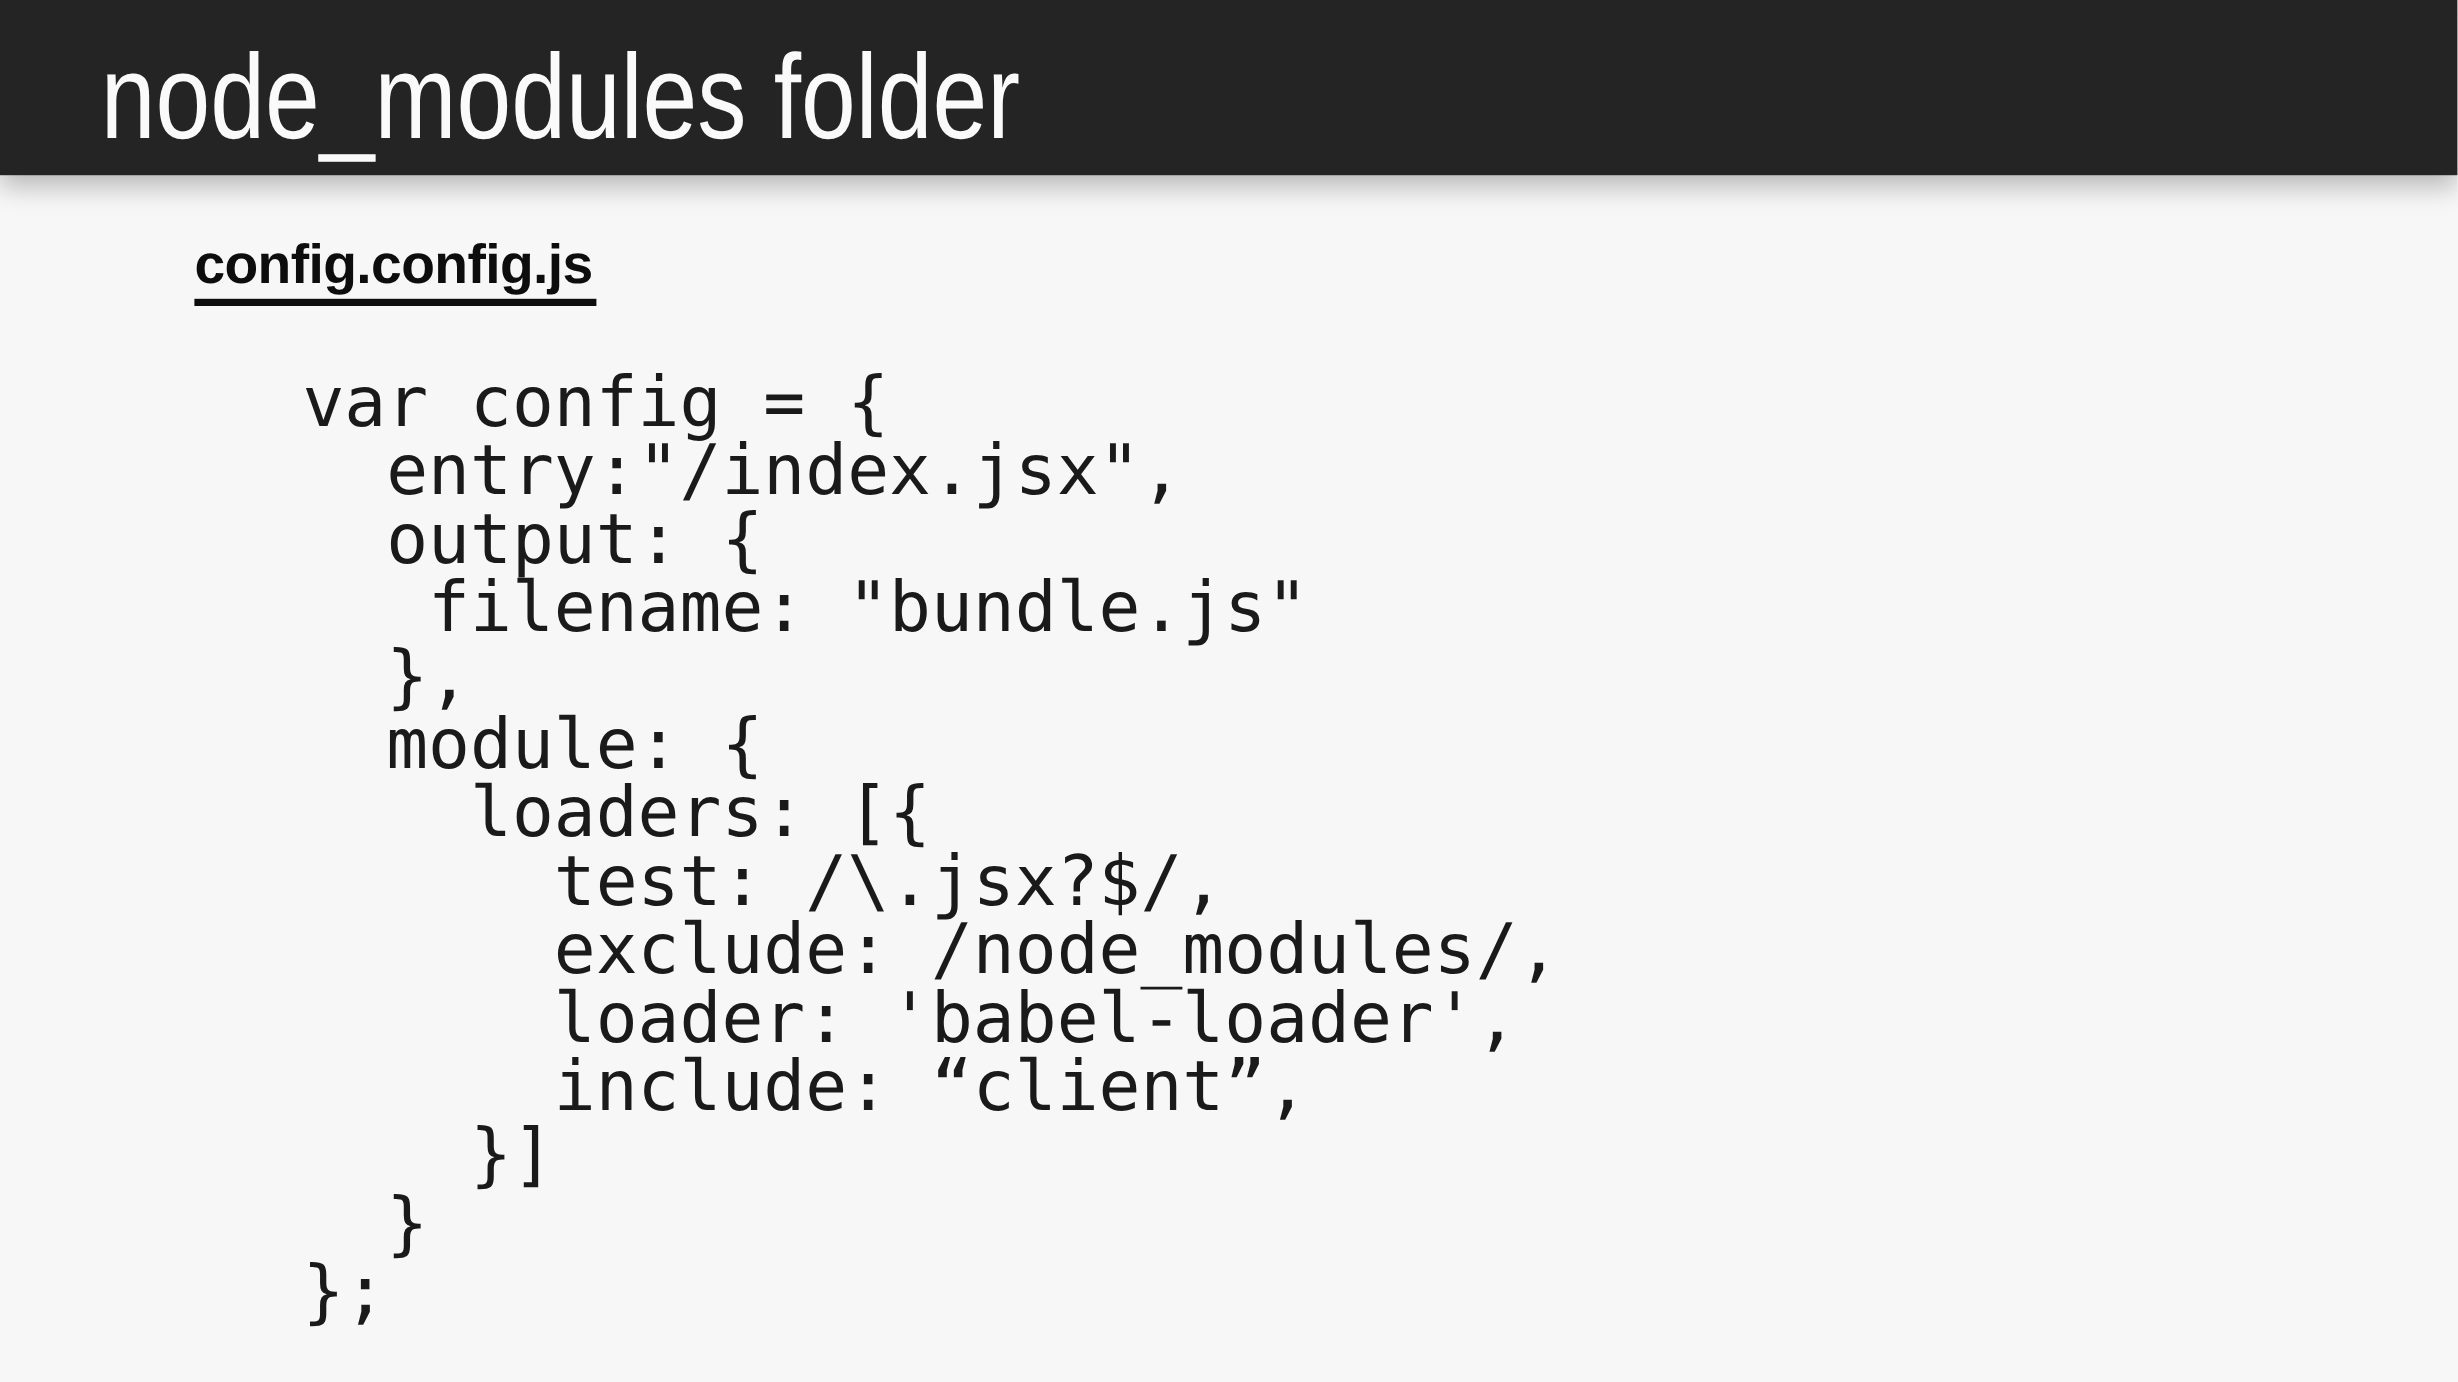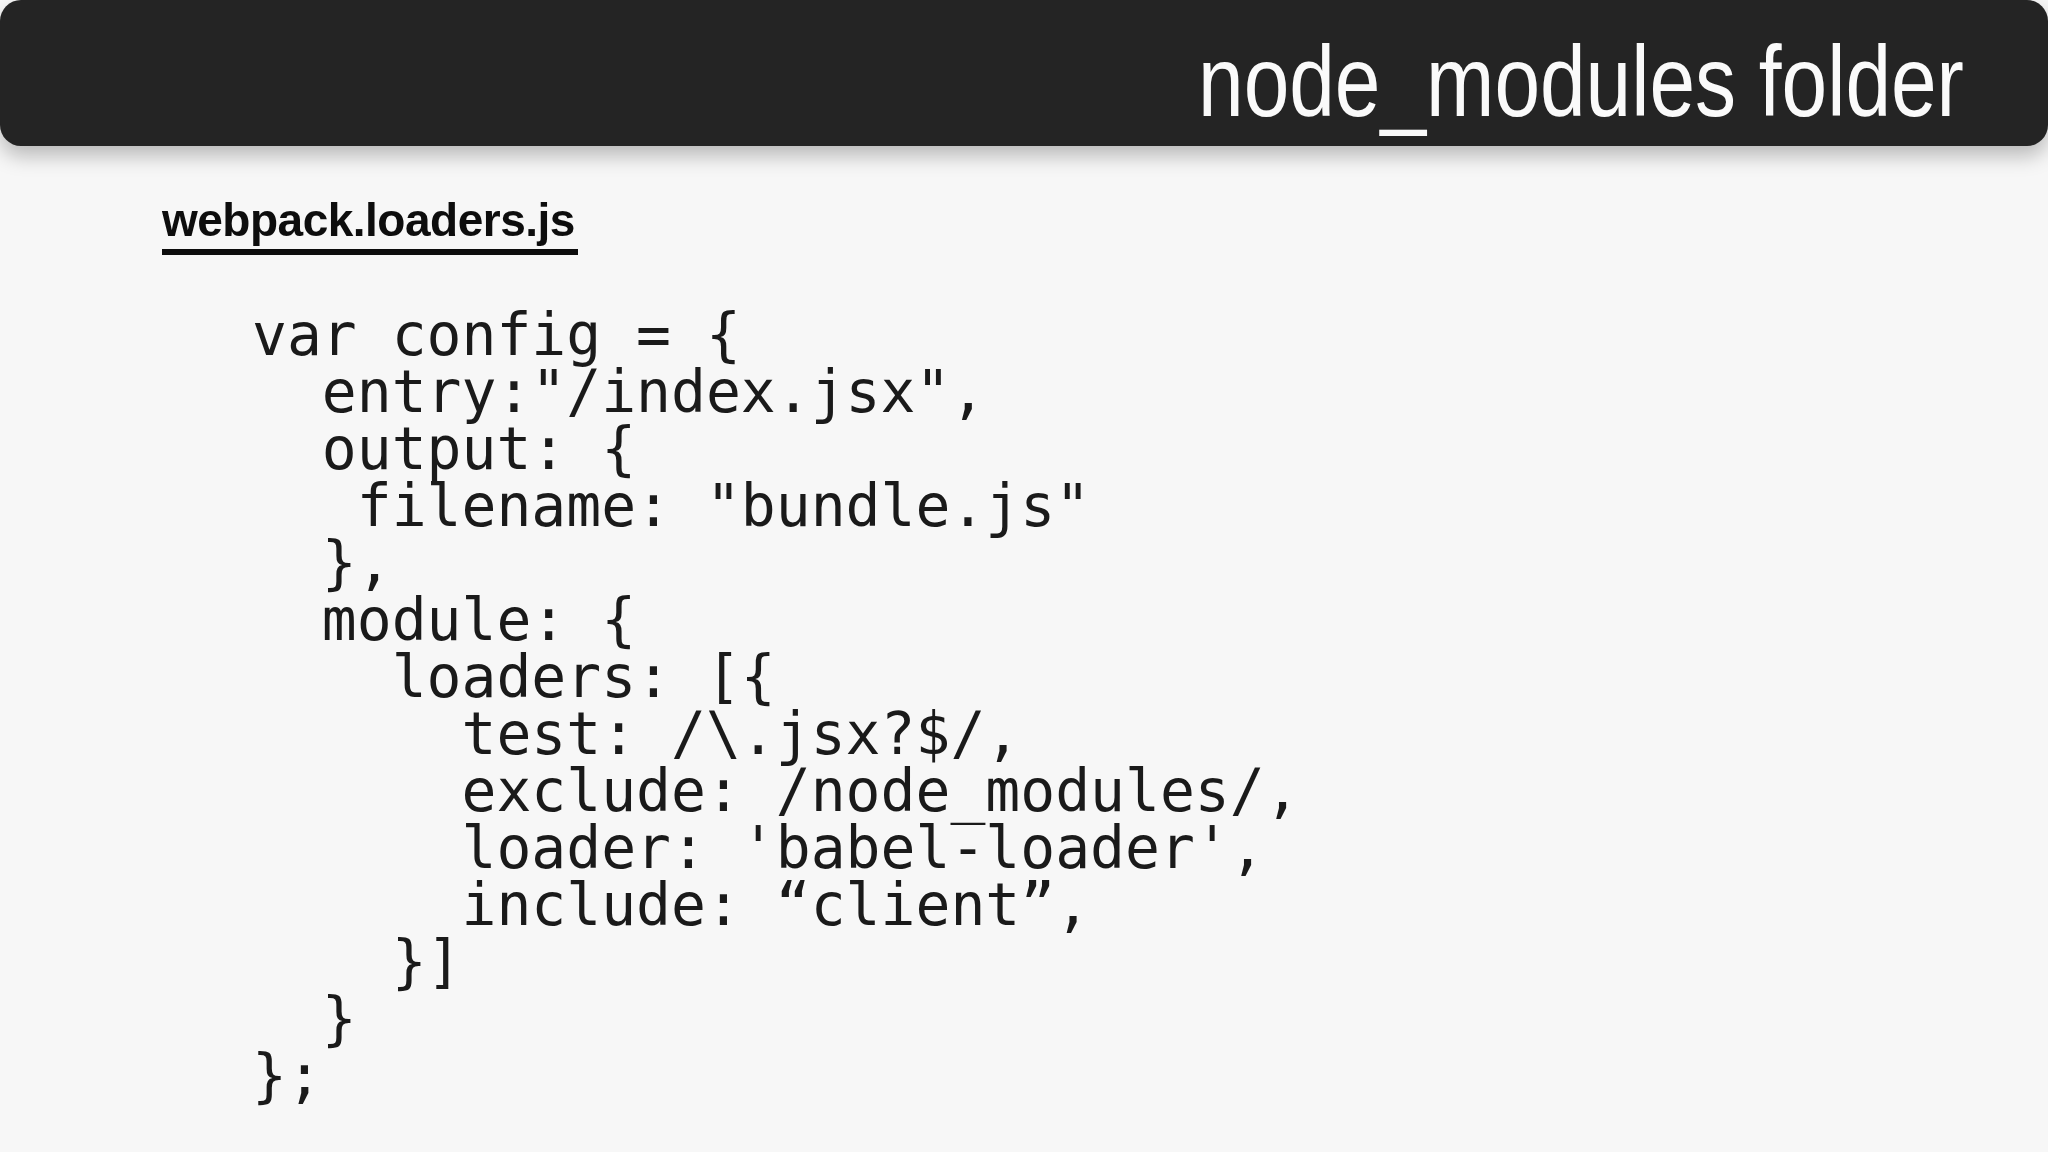--- a/index.html
+++ b/index.html
@@ -19,24 +19,23 @@
   }
   .slide{
     position:relative;
     width:2048px; height:1152px;
     overflow:hidden;
   }
   .slide-header{
     position:absolute; top:0; left:0; right:0;
     height:146px;
     background:var(--header-bg,#242424);
-    display:flex; align-items:center; justify-content:flex-end;
+    display:flex; align-items:center; justify-content:flex-start;
     box-shadow:0 10px 20px rgba(0,0,0,0.25);
     z-index:2;
-    border-radius:21px;
   }
   .page-title{
     color:var(--header-text,#fafafa);
     font-size:100px;
     font-weight:400;
     line-height:1;
     white-space:nowrap;
     transform:scaleX(0.82);
     transform-origin:50% 50%;
     padding-top:16px;
@@ -69,17 +68,17 @@
 </style>
 </head>
 <body>
 
 <div class="slide">
   <div class="slide-header">
     <div class="page-title">node_modules folder</div>
   </div>
   <div class="slide-body">
     <div>
-      <span class="file-heading">webpack.loaders.js</span>
+      <span class="file-heading">config.config.js</span>
     </div>
     <div class="code-block"><div class="code-line">var config = {</div><div class="code-line">  entry:"/index.jsx",</div><div class="code-line">  output: {</div><div class="code-line">   filename: "bundle.js"</div><div class="code-line">  },</div><div class="code-line">  module: {</div><div class="code-line">    loaders: [{</div><div class="code-line">      test: /\.jsx?$/,</div><div class="code-line">      exclude: /node_modules/,</div><div class="code-line">      loader: 'babel-loader',</div><div class="code-line">      include: “client”,</div><div class="code-line">    }]</div><div class="code-line">  }</div><div class="code-line">};</div></div>
   </div>
 </div>
 
 </body></html>

